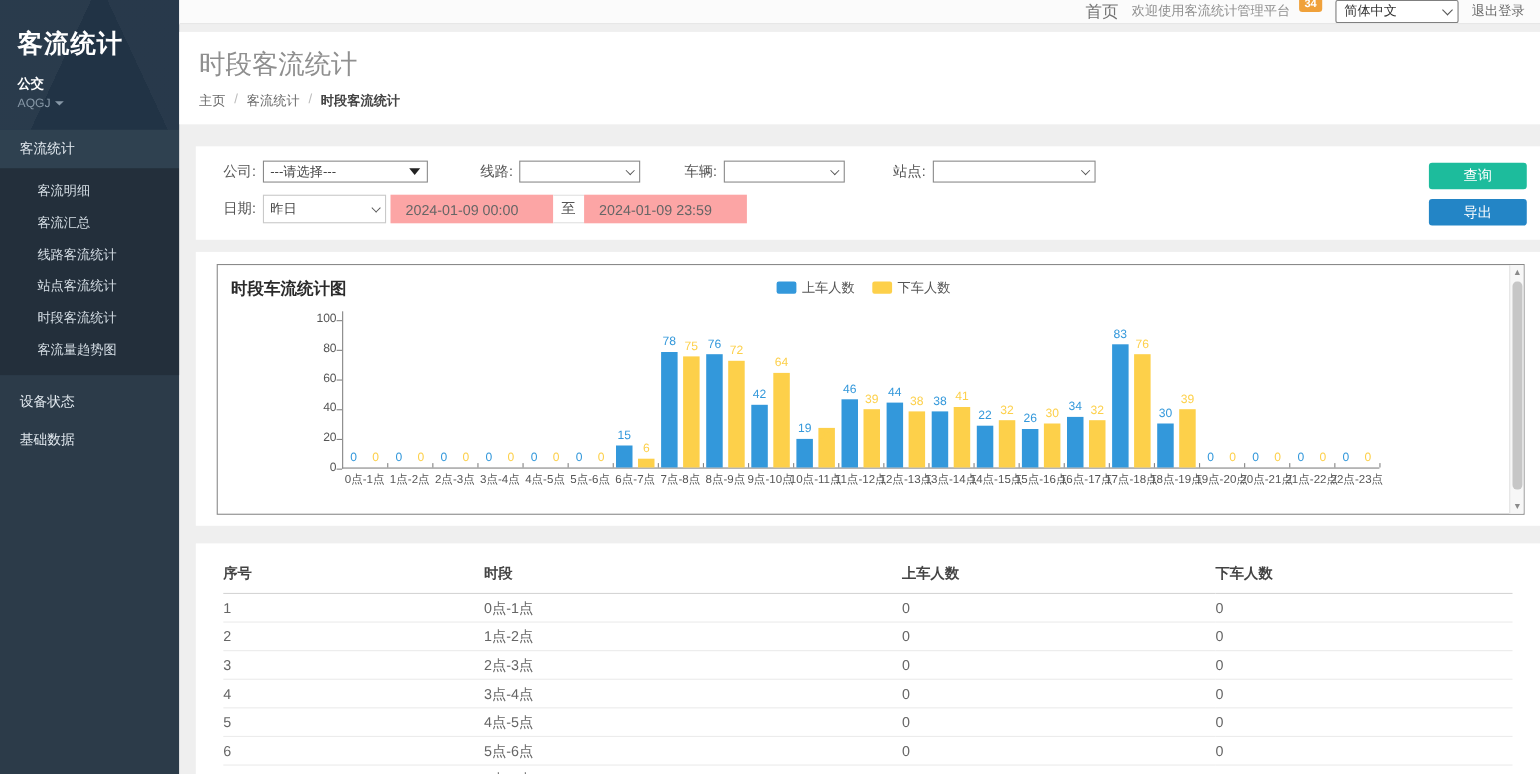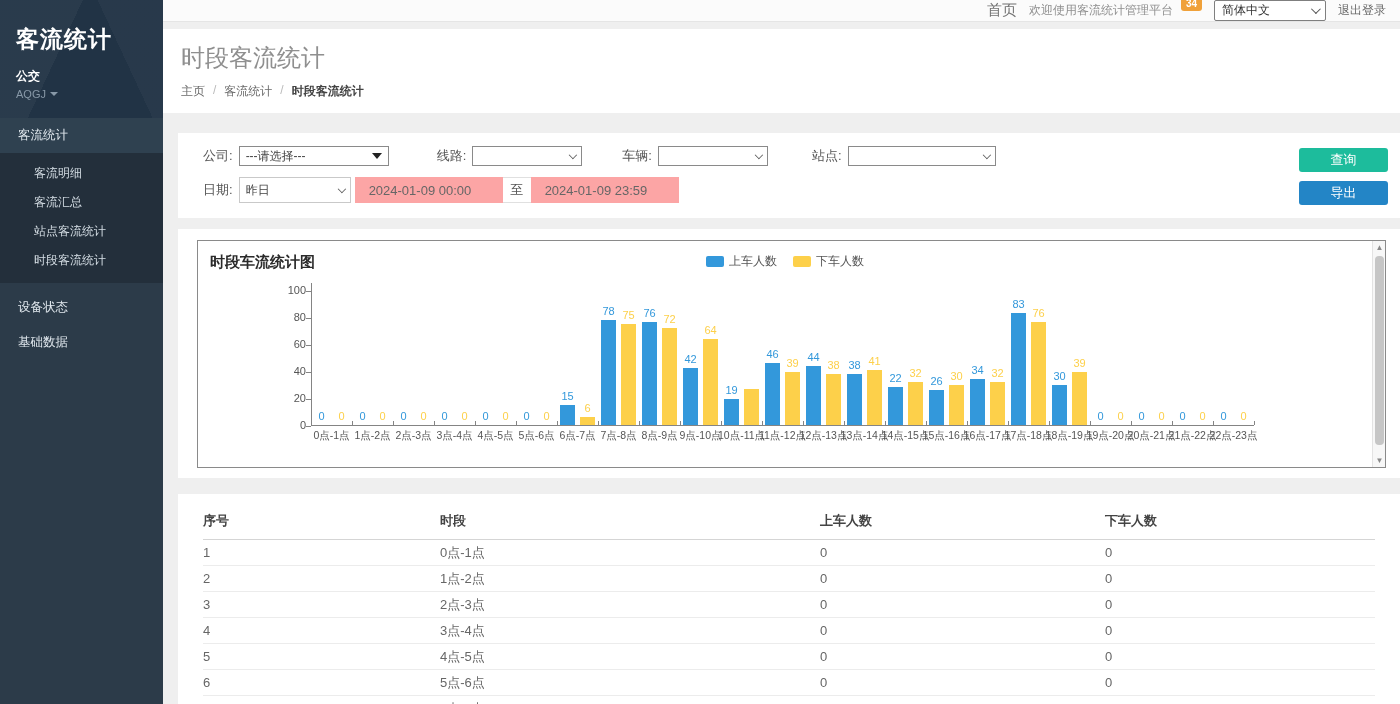--- a/index.html
+++ b/index.html
@@ -106,22 +106,24 @@
       <div class="org-code">
         <span>AQGJ</span>
         <span class="caret-down"></span>
       </div>
     </div>
     <nav>
       <div class="menu-section">客流统计</div>
       <div class="submenu">
         <div class="submenu-item">客流明细</div>
         <div class="submenu-item">客流汇总</div>
+        <div class="submenu-item">线路客流统计</div>
         <div class="submenu-item">站点客流统计</div>
         <div class="submenu-item">时段客流统计</div>
+        <div class="submenu-item">客流量趋势图</div>
       </div>
       <div class="menu-item first">设备状态</div>
       <div class="menu-item">基础数据</div>
     </nav>
   </aside>
 
   <div class="main">
 
     <header class="topnav">
       <span class="nav-home">首页</span>

